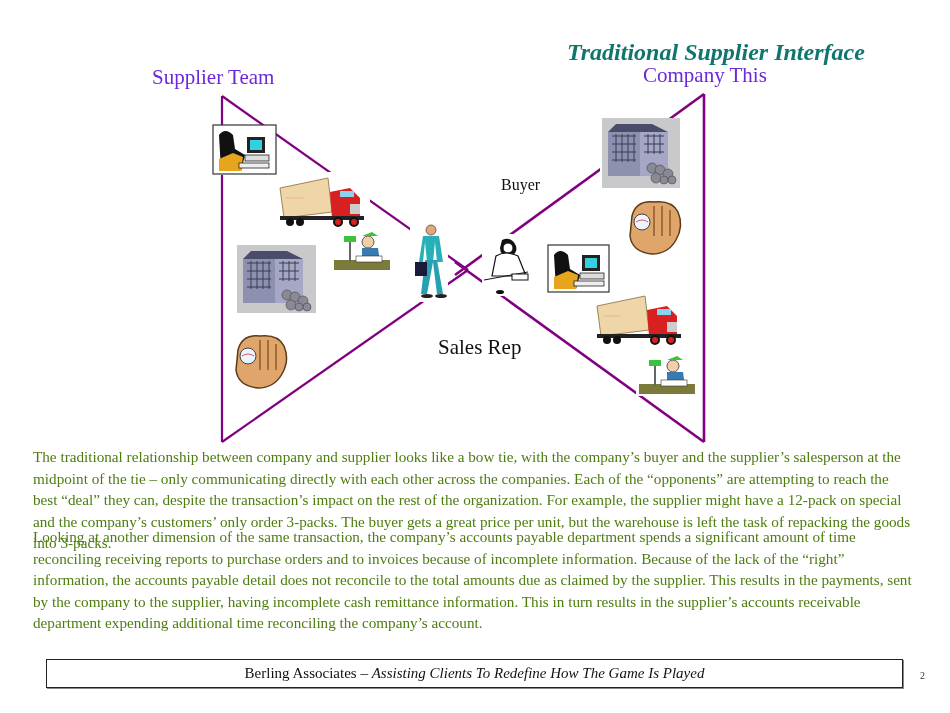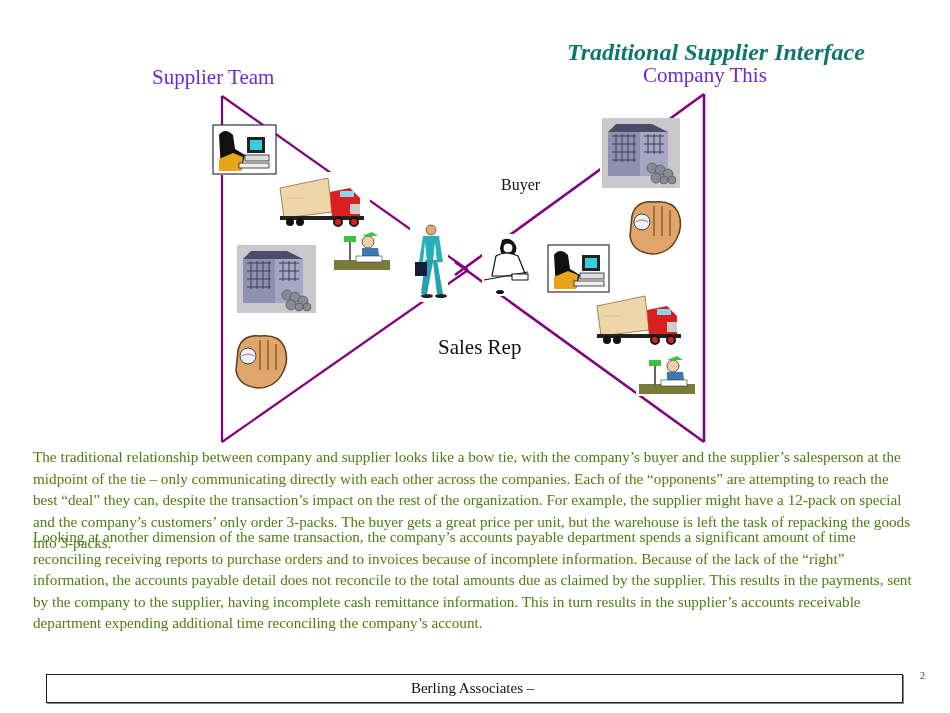--- a/index.html
+++ b/index.html
@@ -8,21 +8,21 @@
   #title { left:567px; top:39px; font-size:24px; font-weight:bold; font-style:italic; color:#0f766e; white-space:nowrap; }
   .team { font-size:21px; color:#6d28d9; white-space:nowrap; }
   #supplier-team { left:152px; top:65px; }
   #company-team { left:643px; top:63px; }
   #buyer-label { left:501px; top:176px; font-size:16px; }
   #salesrep-label { left:398px; top:335px; font-size:21px;margin-left:40px; }
   svg#diagram { position:absolute; left:0; top:0; width:950px; height:450px; }
   .para { position:absolute; left:33px; width:880px; font-size:15.2px; line-height:21.5px; color:#4d7c0f; }
   #para1 { top:446px; }
   #para2 { top:526px; }
-  #footer-box { left:46px; top:659px; width:855px; height:27px; border:1px solid #222; box-shadow:1px 1px 0 #888; display:flex; align-items:center; justify-content:center; font-size:15px;margin-top:15px; }
+  #footer-box { left:46px; top:659px; width:855px; height:27px; border:1px solid #222; box-shadow:1px 1px 0 #888; display:flex; align-items:center; justify-content:center; font-size:15px; }
   #footer-box .it { font-style:italic; }
   #page-num { left:920px; top:670px; font-size:10px; color:#333; }
 </style>
 </head>
 <body>
 
 <div id="title" class="abs">Traditional Supplier Interface</div>
 <div id="supplier-team" class="abs team">Supplier Team</div>
 <div id="company-team" class="abs team">Company This</div>
 
@@ -192,15 +192,15 @@
   </g>
 </svg>
 
 <div id="buyer-label" class="abs">Buyer</div>
 <div id="salesrep-label" class="abs">Sales Rep</div>
 
 <p id="para1" class="para" style="margin:0">The traditional relationship between company and supplier looks like a bow tie, with the company’s buyer and the supplier’s salesperson at the midpoint of the tie – only communicating directly with each other across the companies.  Each of the “opponents” are attempting to reach the best “deal” they can, despite the transaction’s impact on the rest of the organization.  For example, the supplier might have a 12-pack on special and the company’s customers’ only order 3-packs.  The buyer gets a great price per unit, but the warehouse is left the task of repacking the goods into 3-packs.</p>
 <p id="para2" class="para" style="margin:0">Looking at another dimension of the same transaction, the company’s accounts payable department spends a significant amount of time reconciling receiving reports to purchase orders and to invoices because of incomplete information.  Because of the lack of the “right” information, the accounts payable detail does not reconcile to the total amounts due as claimed by the supplier.  This results in the payments, sent by the company to the supplier, having incomplete cash remittance information.  This in turn results in the supplier’s accounts receivable department expending additional time reconciling the company’s account.</p>
 
 <div id="footer-box" class="abs">
-  <span>Berling Associates – </span>&nbsp;
+  <span>Berling Associates – </span>&nbsp;<span class="it">Assisting Clients To Redefine How The Game Is Played</span>
 </div>
 <div id="page-num" class="abs">2</div>
 
 </body></html>

